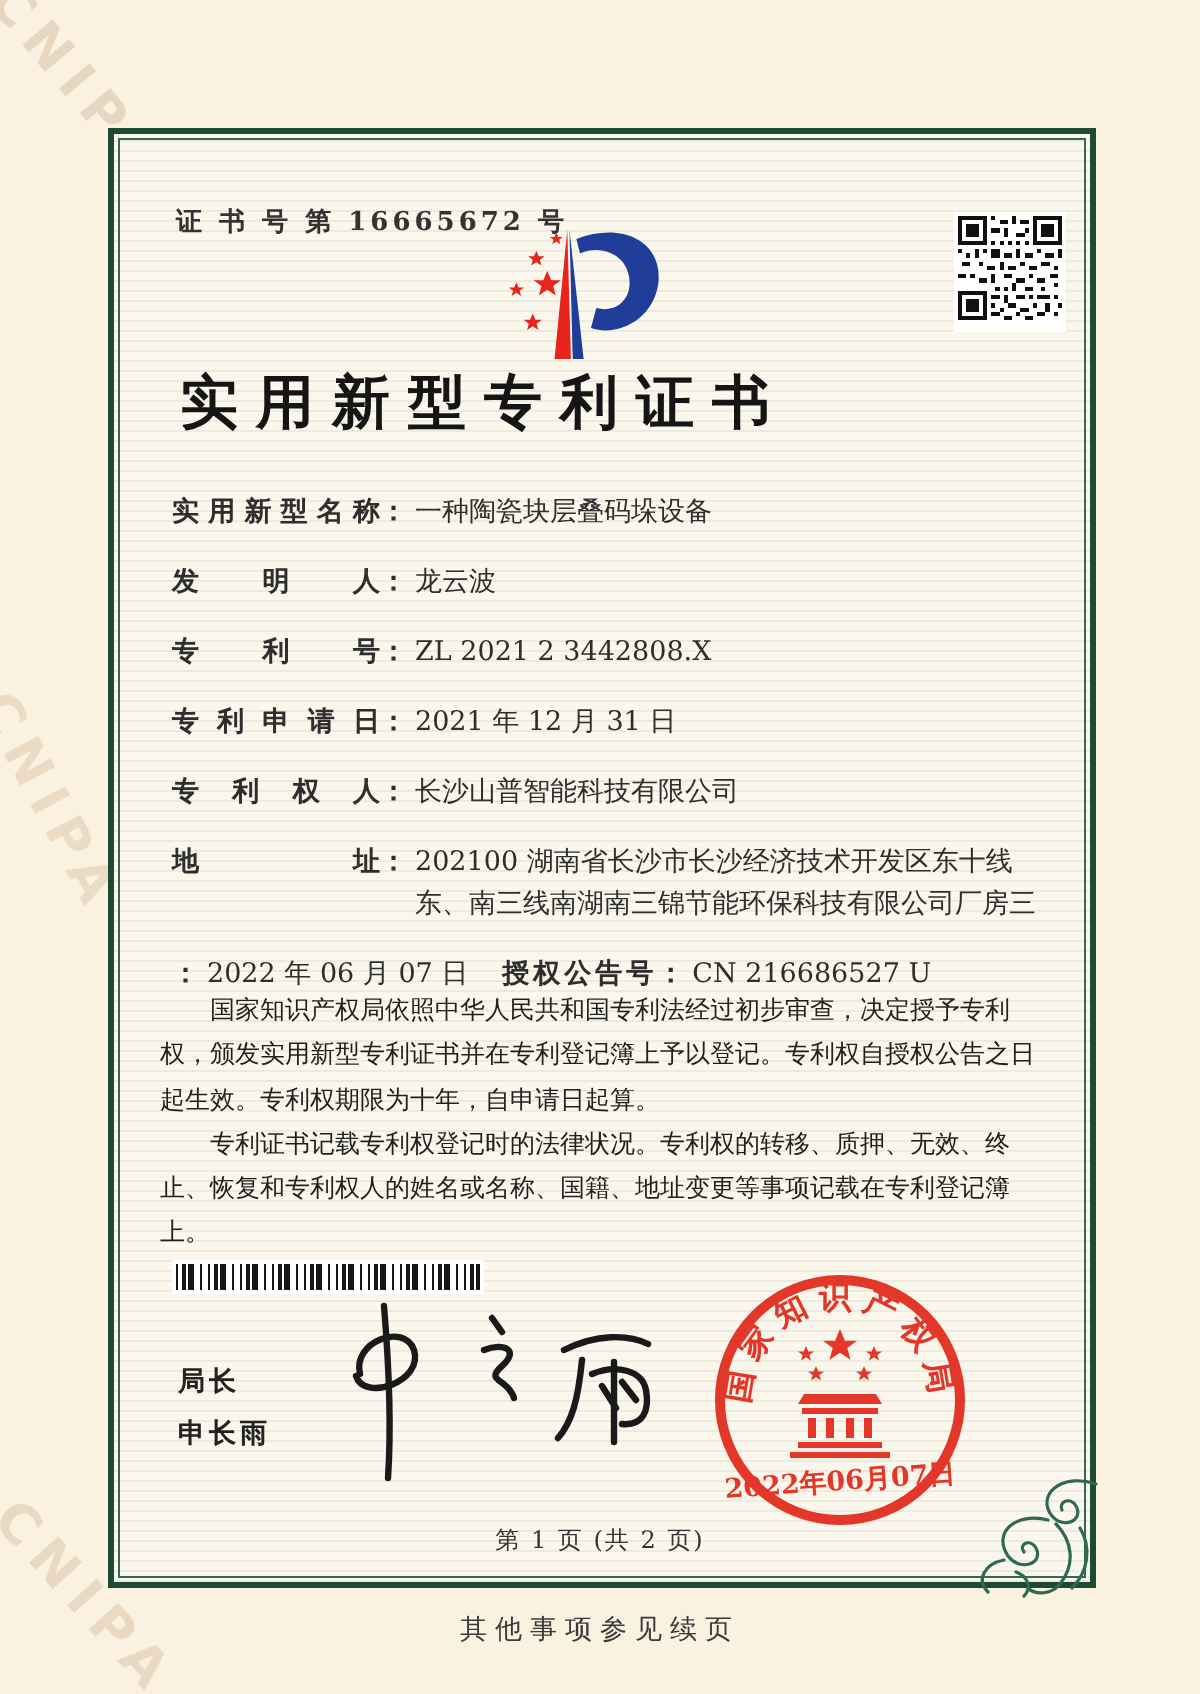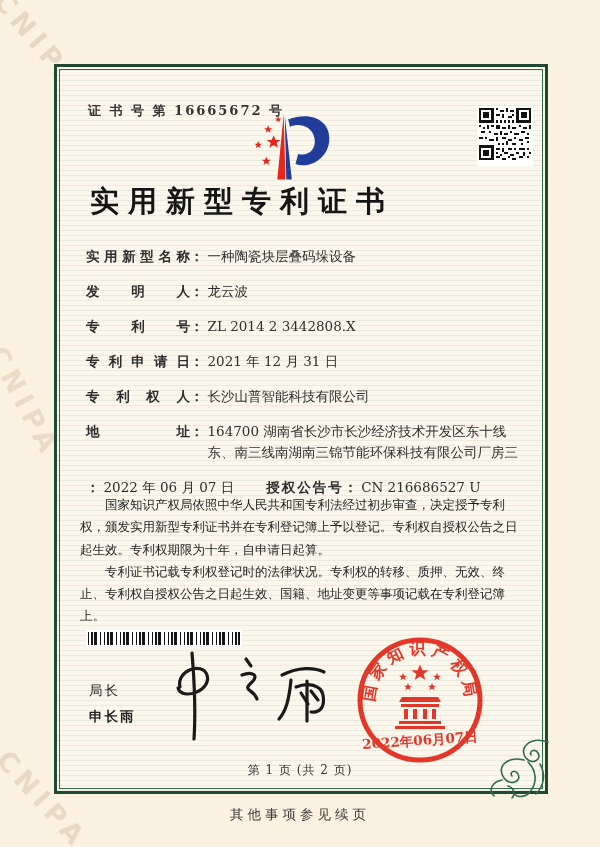--- a/index.html
+++ b/index.html
@@ -32,35 +32,35 @@
 
   .title { position:absolute; left:0; top:182px; width:484px; text-align:center;
            font-size:29px; font-weight:700; color:#151515; letter-spacing:9px; }
 
   .fields { position:absolute; left:86px; top:246px; width:438px; font-size:13.5px; color:#2e2e2e; }
   .row { display:flex; margin-bottom:14px; line-height:21px; }
   .lbl { display:inline-block; width:104px; text-align:justify; text-align-last:justify;
          text-justify:inter-character; font-weight:600; flex:none; }
   .colon { flex:none; font-weight:600; }
   .val { flex:1; margin-left:4px; font-weight:500; }
-  .pair2 { display:flex; margin-left:32px; }
+  .pair2 { display:flex; margin-left:17px; }
   .lbl2 { font-weight:600; letter-spacing:2px; flex:none; }
 
   .notice { position:absolute; left:80px; top:494px; width:446px; font-size:12.5px;
             line-height:1.78; color:#1f1f1f; }
   .notice p { text-indent:2em; }
 
   .barcode { position:absolute; left:86px; top:630px; width:156px; height:17px;
              background:
                repeating-linear-gradient(90deg,
                  #161616 0 1px, #fff 1px 3px, #161616 3px 5px, #fff 5px 6px,
                  #161616 6px 9px, #fff 9px 12px, #161616 12px 13px, #fff 13px 16px);
              border:2px solid #fff; }
 
-  .director-label { position:absolute; left:89px; top:682px; font-size:13.5px; color:#222; font-weight:400; letter-spacing:2px;}
+  .director-label { position:absolute; left:89px; top:682px; font-size:13.5px; color:#222; font-weight:700; letter-spacing:2px;}
   .director-name  { position:absolute; left:89px; top:708px; font-size:13.5px; color:#222; font-weight:600; letter-spacing:2px;}
   .signature { position:absolute; left:150px; top:645px; }
 
   .seal { position:absolute; left:355px; top:635px; opacity:.93; }
 
   .page-no { position:absolute; left:0; top:762px; width:600px; text-align:center;
              font-size:12px; color:#333; letter-spacing:1px; }
   .continuation { position:absolute; left:0; top:806px; width:600px; text-align:center;
                   font-size:13.5px; color:#3a3a3a; letter-spacing:4px; }
 
@@ -197,51 +197,51 @@
       <span class="val">一种陶瓷块层叠码垛设备</span>
     </div>
     <div class="row">
       <span class="lbl">发明人</span>
         <span class="colon">：</span>
       <span class="val">龙云波</span>
     </div>
     <div class="row">
       <span class="lbl">专利号</span>
         <span class="colon">：</span>
-      <span class="val">ZL 2014 2 3442808.X</span>
+      <span class="val">ZL 2021 2 3442808.X</span>
     </div>
     <div class="row">
       <span class="lbl">专利申请日</span>
         <span class="colon">：</span>
       <span class="val">2021 年 12 月 31 日</span>
     </div>
     <div class="row">
       <span class="lbl">专利权人</span>
         <span class="colon">：</span>
       <span class="val">长沙山普智能科技有限公司</span>
     </div>
     <div class="row">
       <span class="lbl">地址</span>
         <span class="colon">：</span>
-      <span class="val">164700 湖南省长沙市长沙经济技术开发区东十线东、南三线南湖南三锦节能环保科技有限公司厂房三</span>
+      <span class="val">202100 湖南省长沙市长沙经济技术开发区东十线东、南三线南湖南三锦节能环保科技有限公司厂房三</span>
     </div>
     <div class="row">
         <span class="colon">：</span>
       <span class="val" style="flex:none">2022 年 06 月 07 日</span>
       <span class="pair2">
         <span class="lbl2">授权公告号</span>
           <span class="colon">：</span>
         <span class="val">CN 216686527 U</span>
       </span>
     </div>
   </div>
 
   <div class="notice">
     <p>国家知识产权局依照中华人民共和国专利法经过初步审查，决定授予专利权，颁发实用新型专利证书并在专利登记簿上予以登记。专利权自授权公告之日起生效。专利权期限为十年，自申请日起算。</p>
-    <p>专利证书记载专利权登记时的法律状况。专利权的转移、质押、无效、终止、专利权自授权公告之日起生效、国籍、地址变更等事项记载在专利登记簿上。</p>
+    <p>专利证书记载专利权登记时的法律状况。专利权的转移、质押、无效、终止、恢复和专利权人的姓名或名称、国籍、地址变更等事项记载在专利登记簿上。</p>
   </div>
 
   <div class="barcode"></div>
 
   <div class="director-label">局长</div>
   <div class="director-name">申长雨</div>
 
   <div class="signature">
     <svg width="180" height="100" viewBox="0 0 180 100">
       <g fill="none" stroke="#1a1a1a" stroke-width="3.2" stroke-linecap="round" stroke-linejoin="round">

